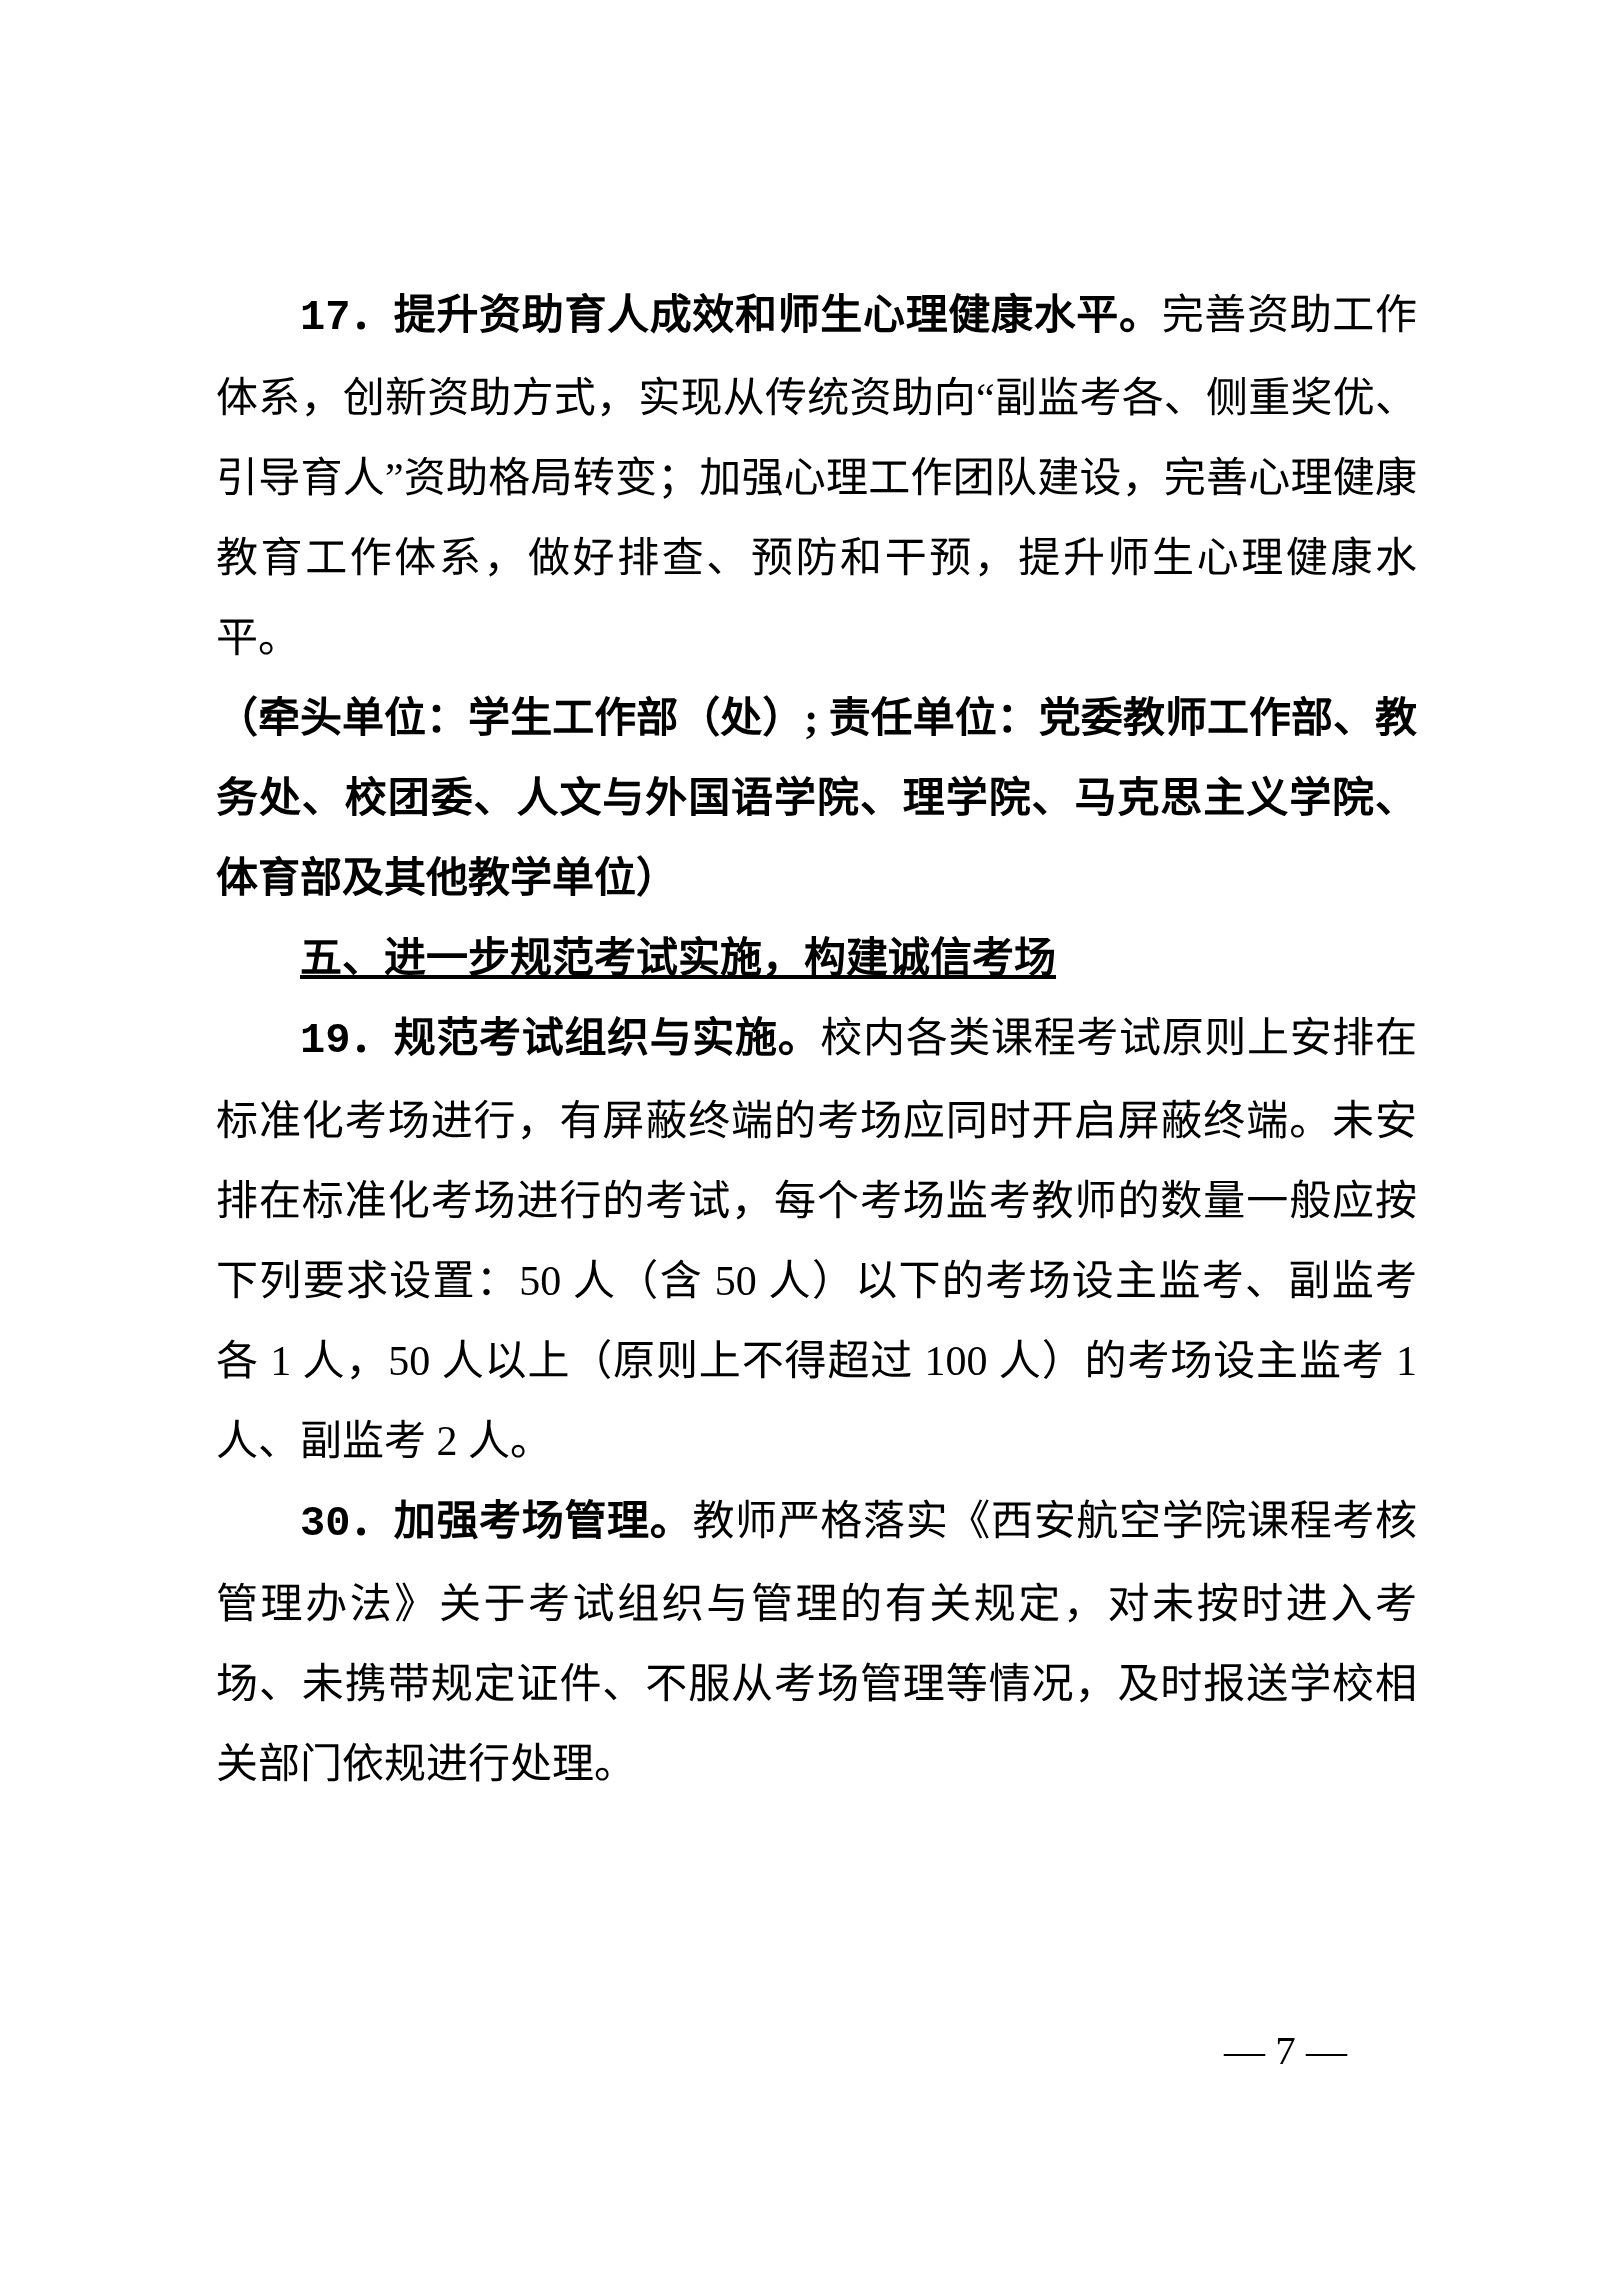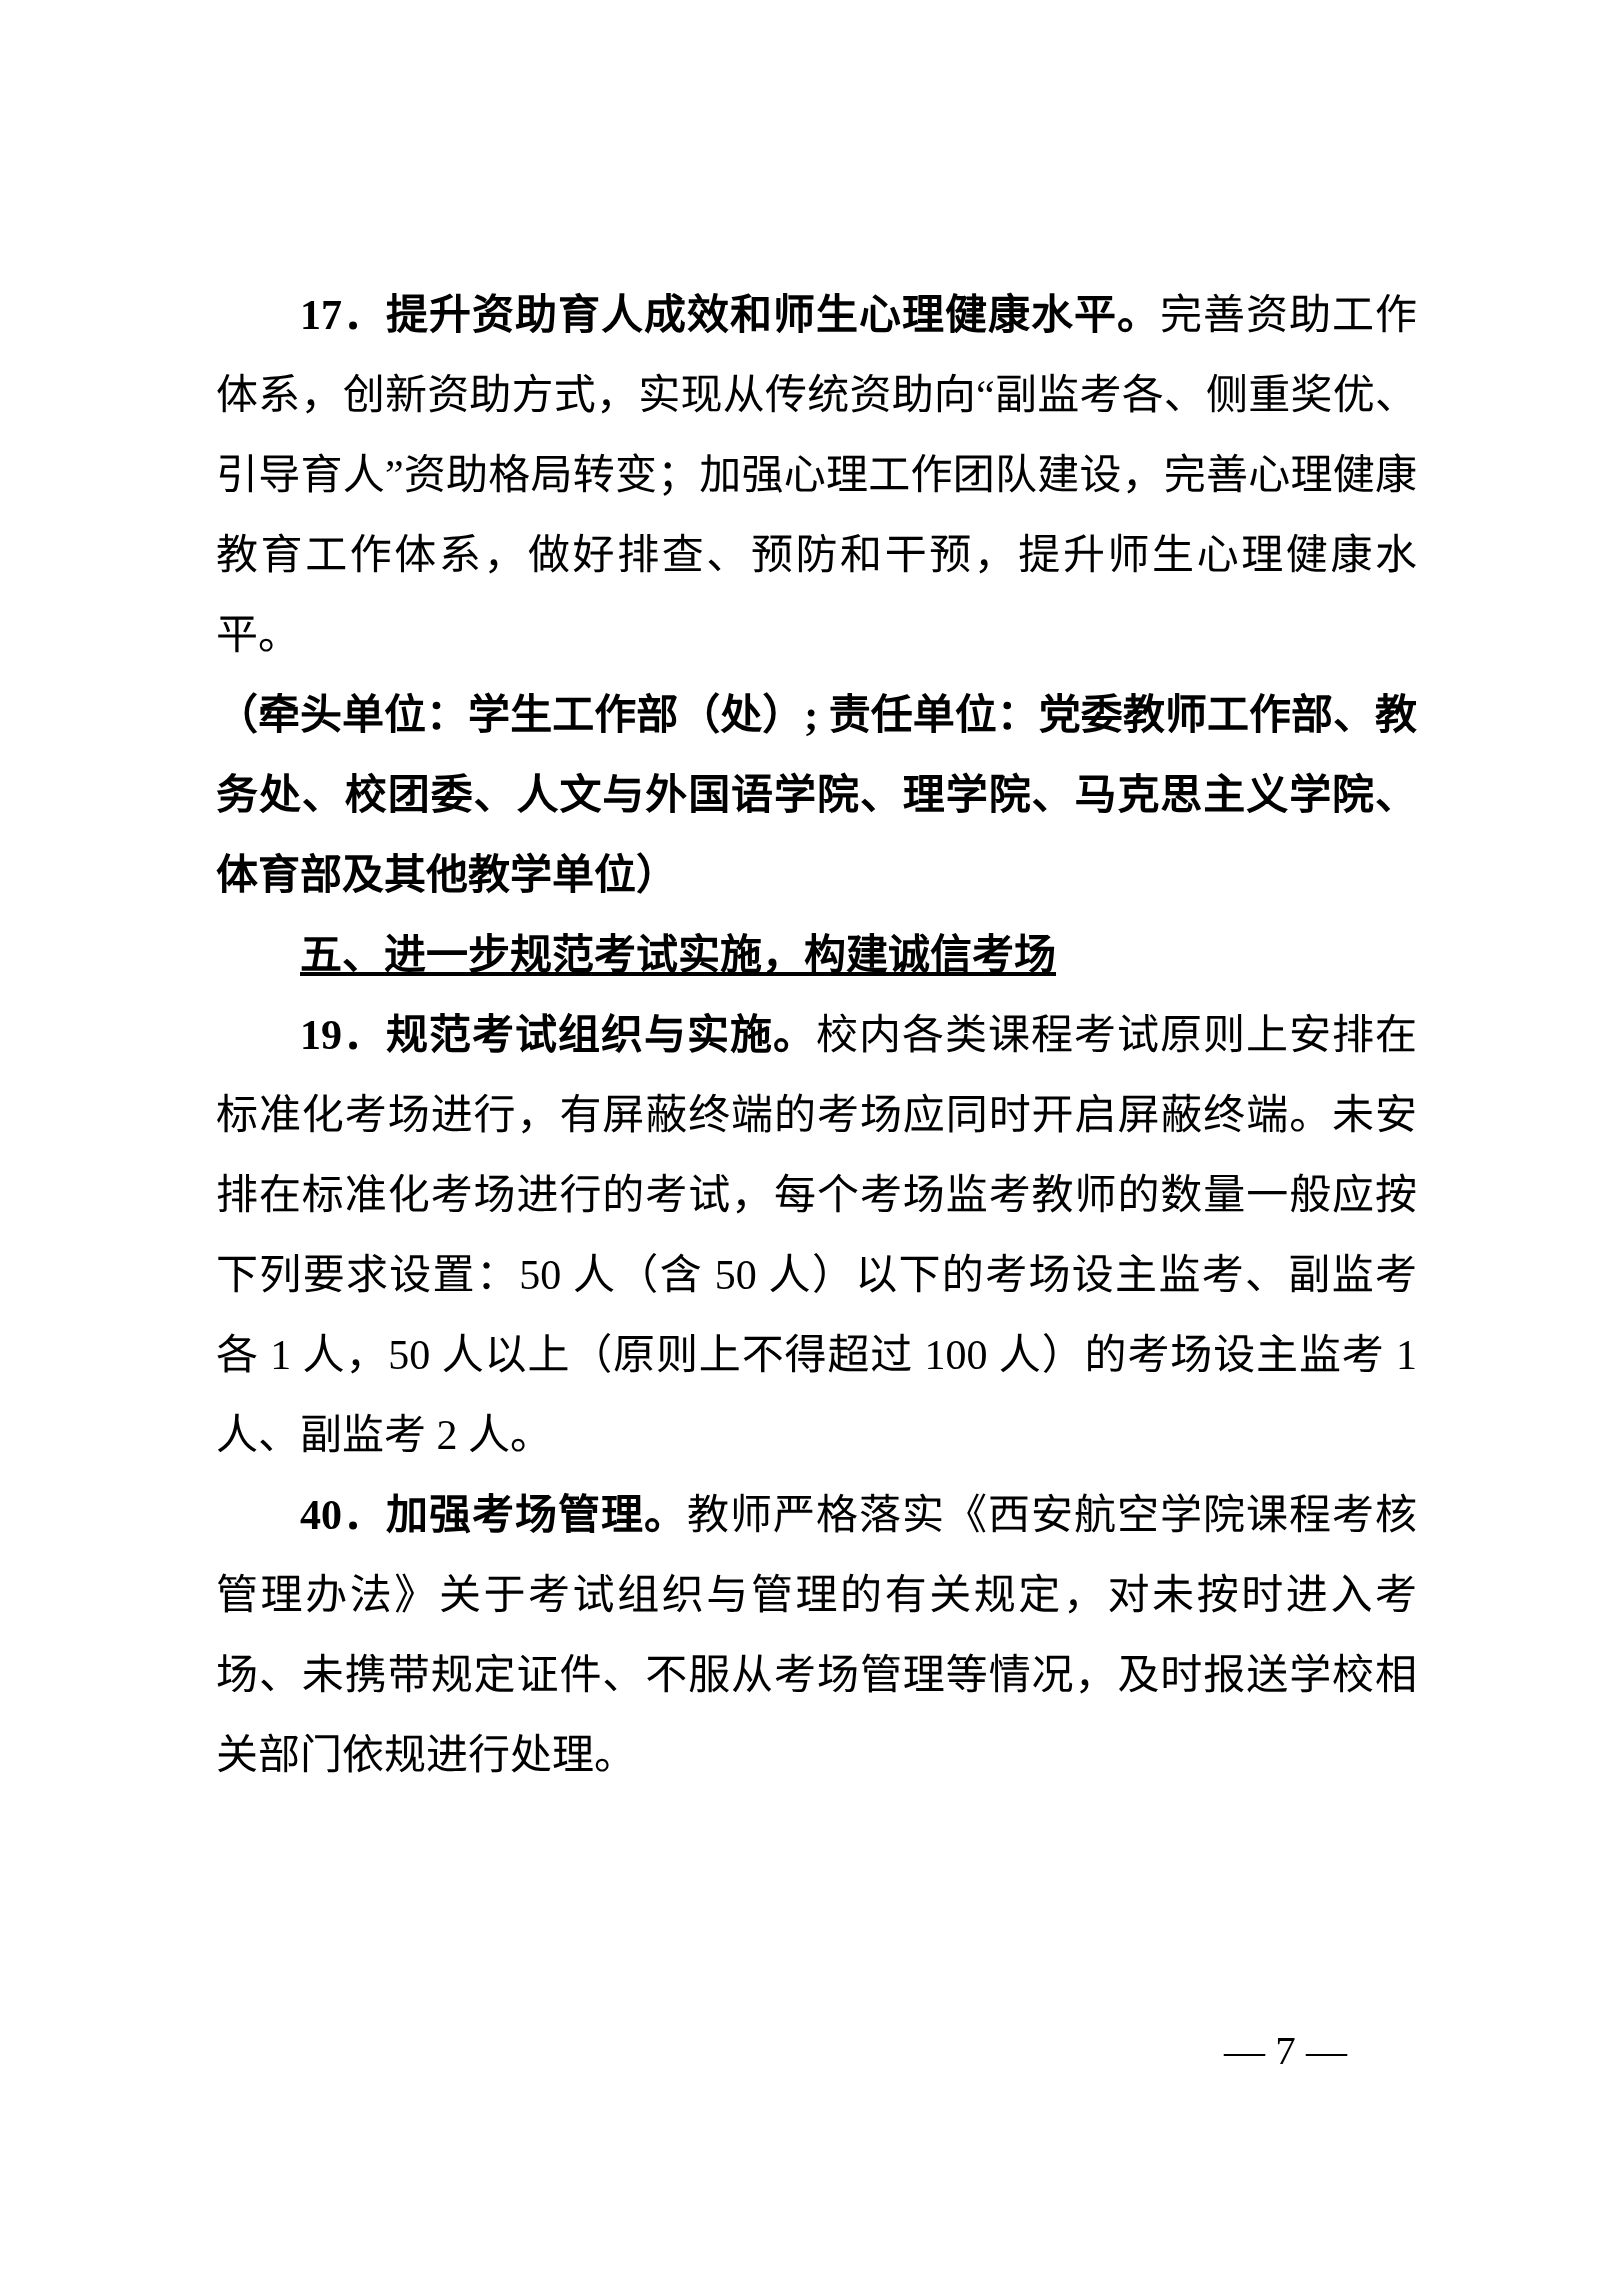--- a/index.html
+++ b/index.html
@@ -29,21 +29,21 @@
   }
   p.para {
     margin: 0;
     padding: 0;
   }
   p.indent {
     text-indent: 84px;
   }
   .lead {
     font-weight: bold;
-    font-family: Liberation Serif, serif;
+    font-family: Liberation Mono, monospace;
     margin-top: 20px;
   }
   p.unit-note {
     text-indent: 0;
     font-weight: bold;
     font-family: Liberation Serif, serif;
   }
   p.section-heading {
     text-indent: 84px;
     font-weight: bold;
@@ -67,19 +67,19 @@
 
     <p class="para indent"><b class="lead">17．提升资助育人成效和师生心理健康水平。</b><span>完善资助工作体系，创新资助方式，实现从传统资助向“副监考各、侧重奖优、引导育人”资助格局转变；加强心理工作团队建设，完善心理健康教育工作体系，做好排查、预防和干预，提升师生心理健康水平。</span></p>
 
 
     <p class="para unit-note"><span>（牵头单位：学生工作部（处）; 责任单位：党委教师工作部、教务处、校团委、人文与外国语学院、理学院、马克思主义学院、体育部及其他教学单位）</span></p>
 
     <p class="para section-heading"><span>五、进一步规范考试实施，构建诚信考场</span></p>
 
     <p class="para indent"><b class="lead">19．规范考试组织与实施。</b><span>校内各类课程考试原则上安排在标准化考场进行，有屏蔽终端的考场应同时开启屏蔽终端。未安排在标准化考场进行的考试，每个考场监考教师的数量一般应按下列要求设置：50 人（含 50 人）以下的考场设主监考、副监考各 1 人，50 人以上（原则上不得超过 100 人）的考场设主监考 1 人、副监考 2 人。</span></p>
 
-    <p class="para indent"><b class="lead">40．加强考场管理。</b><span>教师严格落实《西安航空学院课程考核管理办法》关于考试组织与管理的有关规定，对未按时进入考场、未携带规定证件、不服从考场管理等情况，及时报送学校相关部门依规进行处理。</span></p>
+    <p class="para indent"><b class="lead">30．加强考场管理。</b><span>教师严格落实《西安航空学院课程考核管理办法》关于考试组织与管理的有关规定，对未按时进入考场、未携带规定证件、不服从考场管理等情况，及时报送学校相关部门依规进行处理。</span></p>
 
   </div>
 
   <div class="pagenum">— 7 —</div>
 </div>
 
 
 </body></html>

